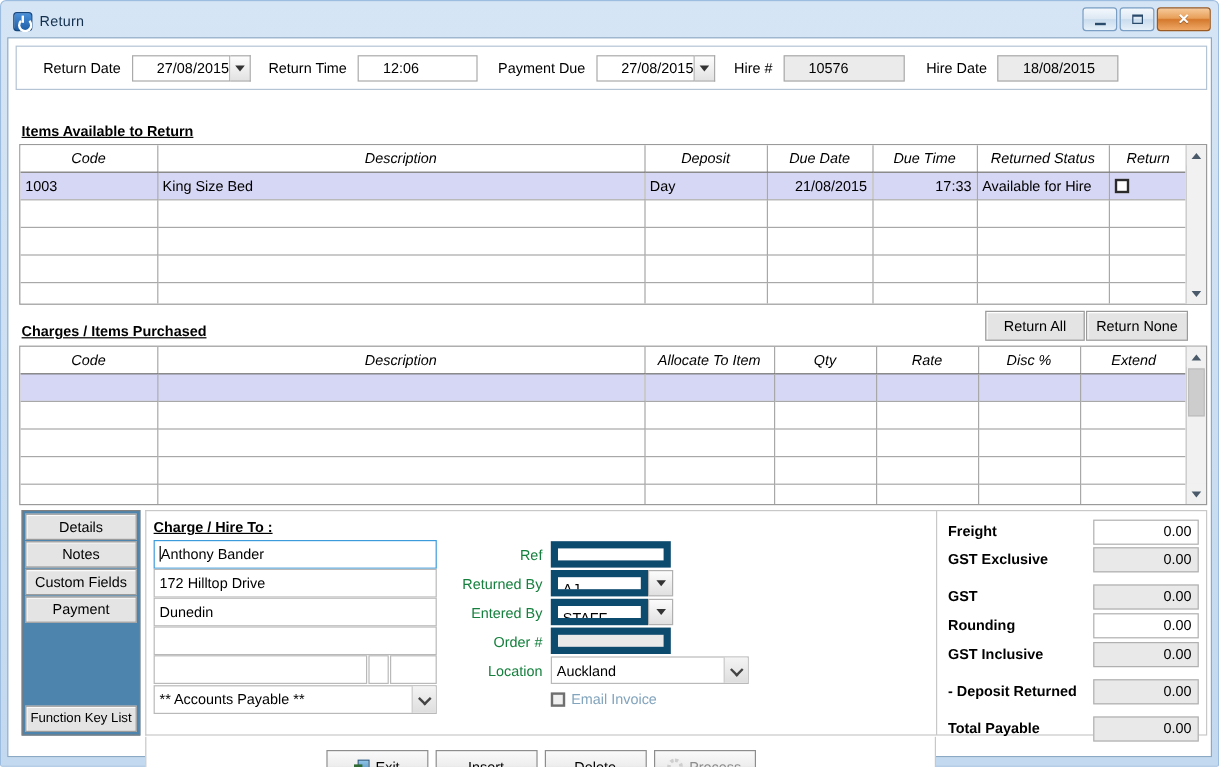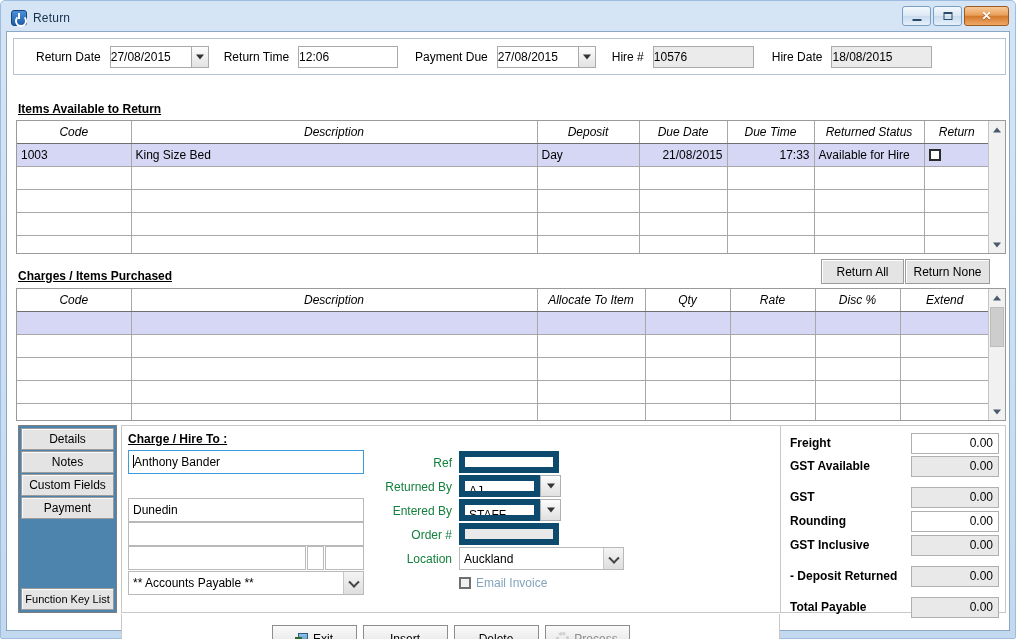--- a/index.html
+++ b/index.html
@@ -84,21 +84,21 @@
     position: absolute; left: 6px; top: 6px;
     width: 993px; height: 37px;
     border: 1px solid #b5c4d4;
     background: #ffffff;
     display: flex; align-items: center;
   }
   .fld-label { font-size: 12px; color: #000; white-space: nowrap; }
   .txtbox {
     height: 22px; border: 1px solid #aaaaaa; background: #ffffff;
     font-family: "Liberation Sans", sans-serif; font-size: 12px; color: #000;
-    padding: 0 0; line-height: 20px; overflow: hidden; white-space: nowrap;
+    padding: 0 20px; line-height: 20px; overflow: hidden; white-space: nowrap;
   }
   .txtbox.ro { background: #ebebeb; }
   .dd-btn {
     width: 17px; height: 22px;
     border: 1px solid #aaaaaa; border-left: none;
     background: linear-gradient(to bottom, #fdfdfd, #e2e2e2);
     position: relative; flex: none;
   }
   .dd-btn::after {
     content: ""; position: absolute; left: 50%; top: 50%;
@@ -545,20 +545,21 @@
       <div class="tabbtn">Notes</div>
       <div class="tabbtn">Custom Fields</div>
       <div class="tabbtn">Payment</div>
       <div class="tabbtn" id="fnkey">Function Key List</div>
     </div>
 
     <div id="chargebox">
       <div class="sect-title" style="position:absolute;left:6px;top:6px;">Charge / Hire To :</div>
 
       <div class="addr-line focus" style="top:24px;"><span class="caret"></span><span>Anthony Bander</span></div>
+      <div class="addr-line" style="top:48px;">172 Hilltop Drive</div>
       <div class="addr-line" style="top:72px;">Dunedin</div>
       <div class="addr-line" style="top:96px;"></div>
 
       <div class="addr-line" style="top:120px;width:178px;"></div>
       <div class="addr-line" style="top:120px;left:185px;width:17px;"></div>
       <div class="addr-line" style="top:120px;left:203px;width:39px;"></div>
 
       <div class="combo" style="position:absolute;left:6px;top:145px;width:236px;height:24px;">
         <span class="val">** Accounts Payable **</span>
         <span class="arrow"></span>
@@ -586,21 +587,21 @@
 
       <div style="position:absolute;left:337px;top:150px;color:#82a4bd;font-size:12px;">
         <span class="chk-box"></span><span>Email Invoice</span>
       </div>
     </div>
 
     <div id="totals">
       <span class="tot-label" style="top:10px;">Freight</span>
       <div class="tot-val edit" style="top:7px;">0.00</div>
 
-      <span class="tot-label" style="top:33px;">GST Available</span>
+      <span class="tot-label" style="top:33px;">GST Exclusive</span>
       <div class="tot-val" style="top:30px;">0.00</div>
 
       <span class="tot-label" style="top:64px;">GST</span>
       <div class="tot-val" style="top:61px;">0.00</div>
 
       <span class="tot-label" style="top:88px;">Rounding</span>
       <div class="tot-val edit" style="top:85px;">0.00</div>
 
       <span class="tot-label" style="top:112px;">GST Inclusive</span>
       <div class="tot-val" style="top:109px;">0.00</div>

